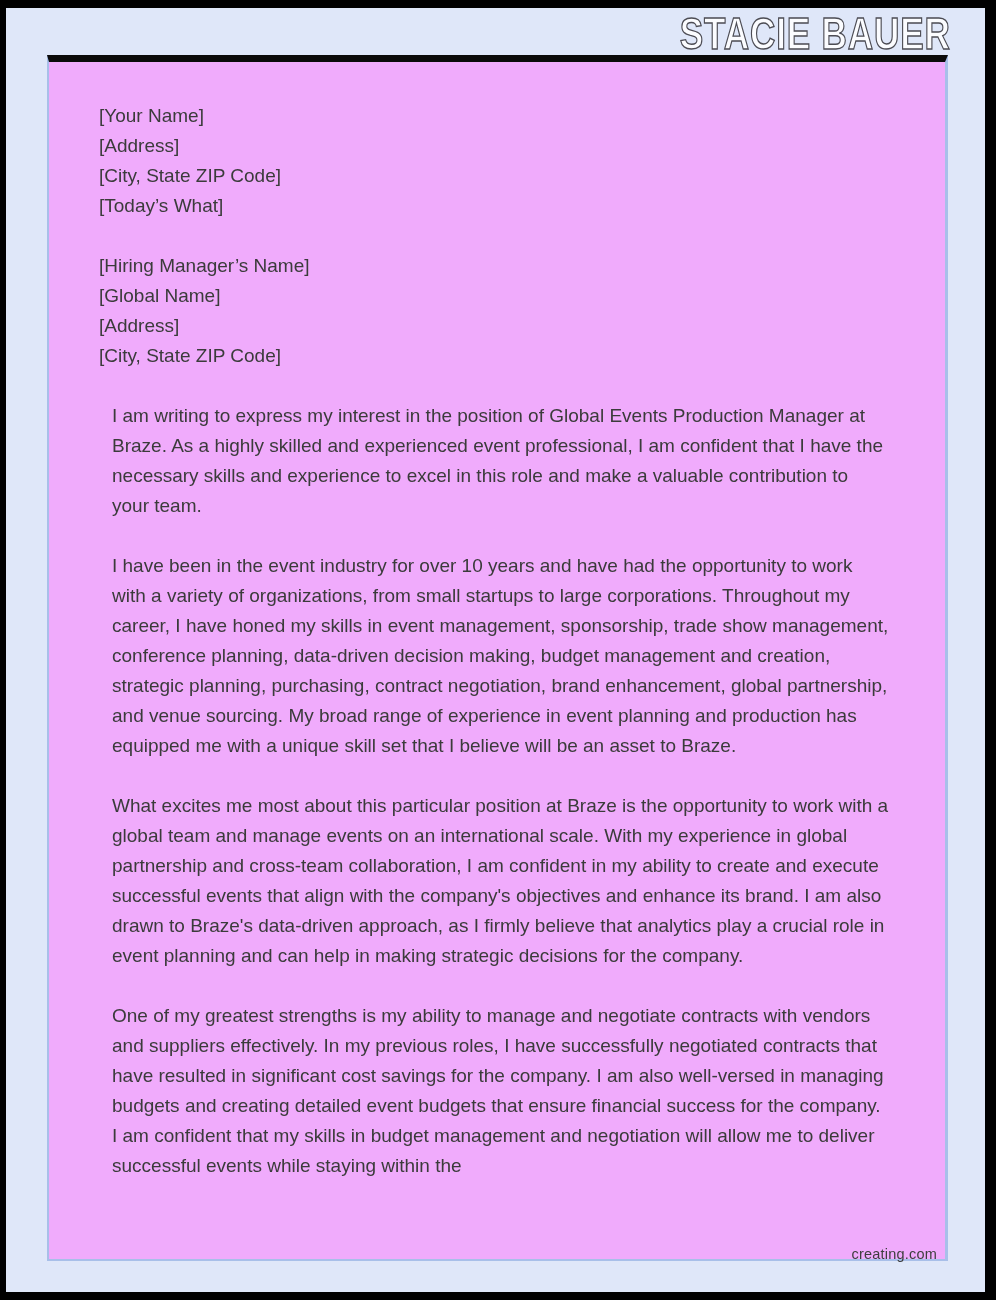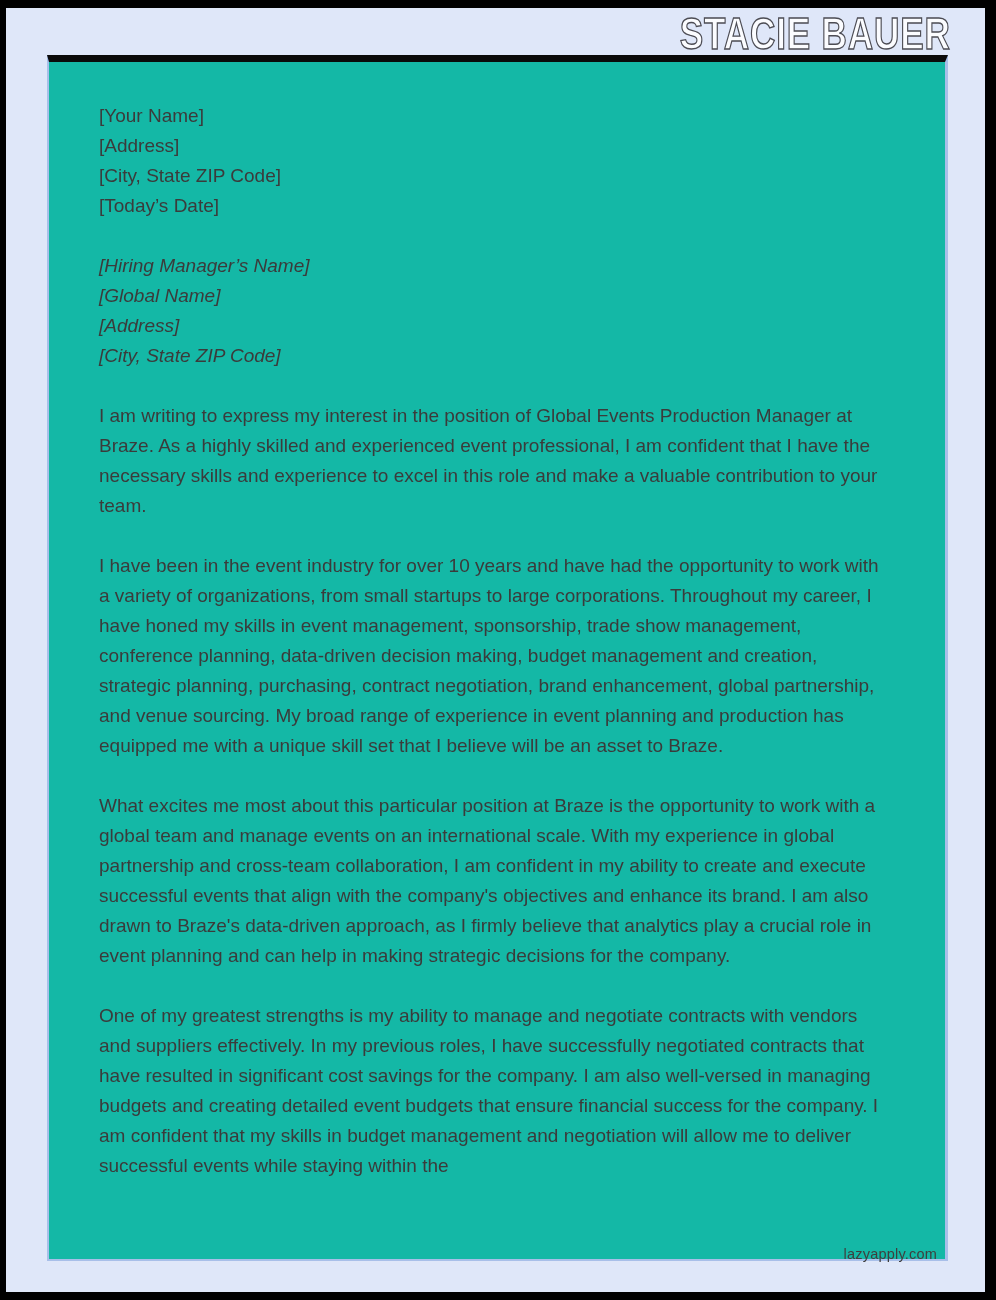--- a/index.html
+++ b/index.html
@@ -29,36 +29,36 @@
     position:absolute;top:4px;right:34px;
     font-size:44px;line-height:44px;font-weight:600;letter-spacing:1px;
     color:var(--header-fill);
     -webkit-text-stroke:1.4px var(--header-stroke);
     text-stroke:1.4px var(--header-stroke);
     transform:scaleX(0.80);transform-origin:100% 50%;
     white-space:nowrap;
   }
   .page{
     position:absolute;left:41px;top:47px;width:901px;height:1206px;
-    box-sizing:border-box;background:#14b8a6;
+    box-sizing:border-box;background:#f0abfc;
     border-top:7px solid var(--rule);
     border-left:2px solid var(--page-border);
     border-right:3px solid var(--page-border);
     border-bottom:2px solid var(--page-border);
   }
   .content{
     position:relative;box-sizing:border-box;width:100%;
     padding:39px 56px 0 50px;
     font-size:19px;line-height:30px;color:var(--text);
     overflow:visible;
   }
   .block{margin:0;}
-  .spaced{margin:30px 0 0 0;font-style:italic;}
+  .spaced{margin:30px 0 0 0;}
   .line{height:30px;white-space:nowrap;}
-  .para{margin:30px 0 0 0;}
+  .para{margin:30px 0 0 13px;}
   .greeting{margin:30px 0 0 0;}
   .watermark{
     position:absolute;top:1237px;right:48px;
     font-size:14.5px;line-height:18px;color:var(--watermark);
     letter-spacing:0.2px;
   }
 </style>
 </head>
 <body>
 
@@ -68,36 +68,36 @@
     <div class="header-name">STACIE BAUER</div>
   </div>
 
   <div class="page">
     <div class="content">
 
       <div class="block">
           <div class="line">[Your Name]</div>
           <div class="line">[Address]</div>
           <div class="line">[City, State ZIP Code]</div>
-          <div class="line">[Today’s Date]</div>
+          <div class="line">[Today’s What]</div>
         </div>
 
       <div class="block spaced">
           <div class="line">[Hiring Manager’s Name]</div>
           <div class="line">[Global Name]</div>
           <div class="line">[Address]</div>
           <div class="line">[City, State ZIP Code]</div>
         </div>
 
 
       <div>
           <p class="para">I am writing to express my interest in the position of Global Events Production Manager at Braze. As a highly skilled and experienced event professional, I am confident that I have the necessary skills and experience to excel in this role and make a valuable contribution to your team.</p>
           <p class="para">I have been in the event industry for over 10 years and have had the opportunity to work with a variety of organizations, from small startups to large corporations. Throughout my career, I have honed my skills in event management, sponsorship, trade show management, conference planning, data-driven decision making, budget management and creation, strategic planning, purchasing, contract negotiation, brand enhancement, global partnership, and venue sourcing. My broad range of experience in event planning and production has equipped me with a unique skill set that I believe will be an asset to Braze.</p>
           <p class="para">What excites me most about this particular position at Braze is the opportunity to work with a global team and manage events on an international scale. With my experience in global partnership and cross-team collaboration, I am confident in my ability to create and execute successful events that align with the company's objectives and enhance its brand. I am also drawn to Braze's data-driven approach, as I firmly believe that analytics play a crucial role in event planning and can help in making strategic decisions for the company.</p>
           <p class="para">One of my greatest strengths is my ability to manage and negotiate contracts with vendors and suppliers effectively. In my previous roles, I have successfully negotiated contracts that have resulted in significant cost savings for the company. I am also well-versed in managing budgets and creating detailed event budgets that ensure financial success for the company. I am confident that my skills in budget management and negotiation will allow me to deliver successful events while staying within the</p>
         </div>
 
     </div>
   </div>
 
-  <div class="watermark">lazyapply.com</div>
+  <div class="watermark">creating.com</div>
 
 </div>
 
 </body></html>

